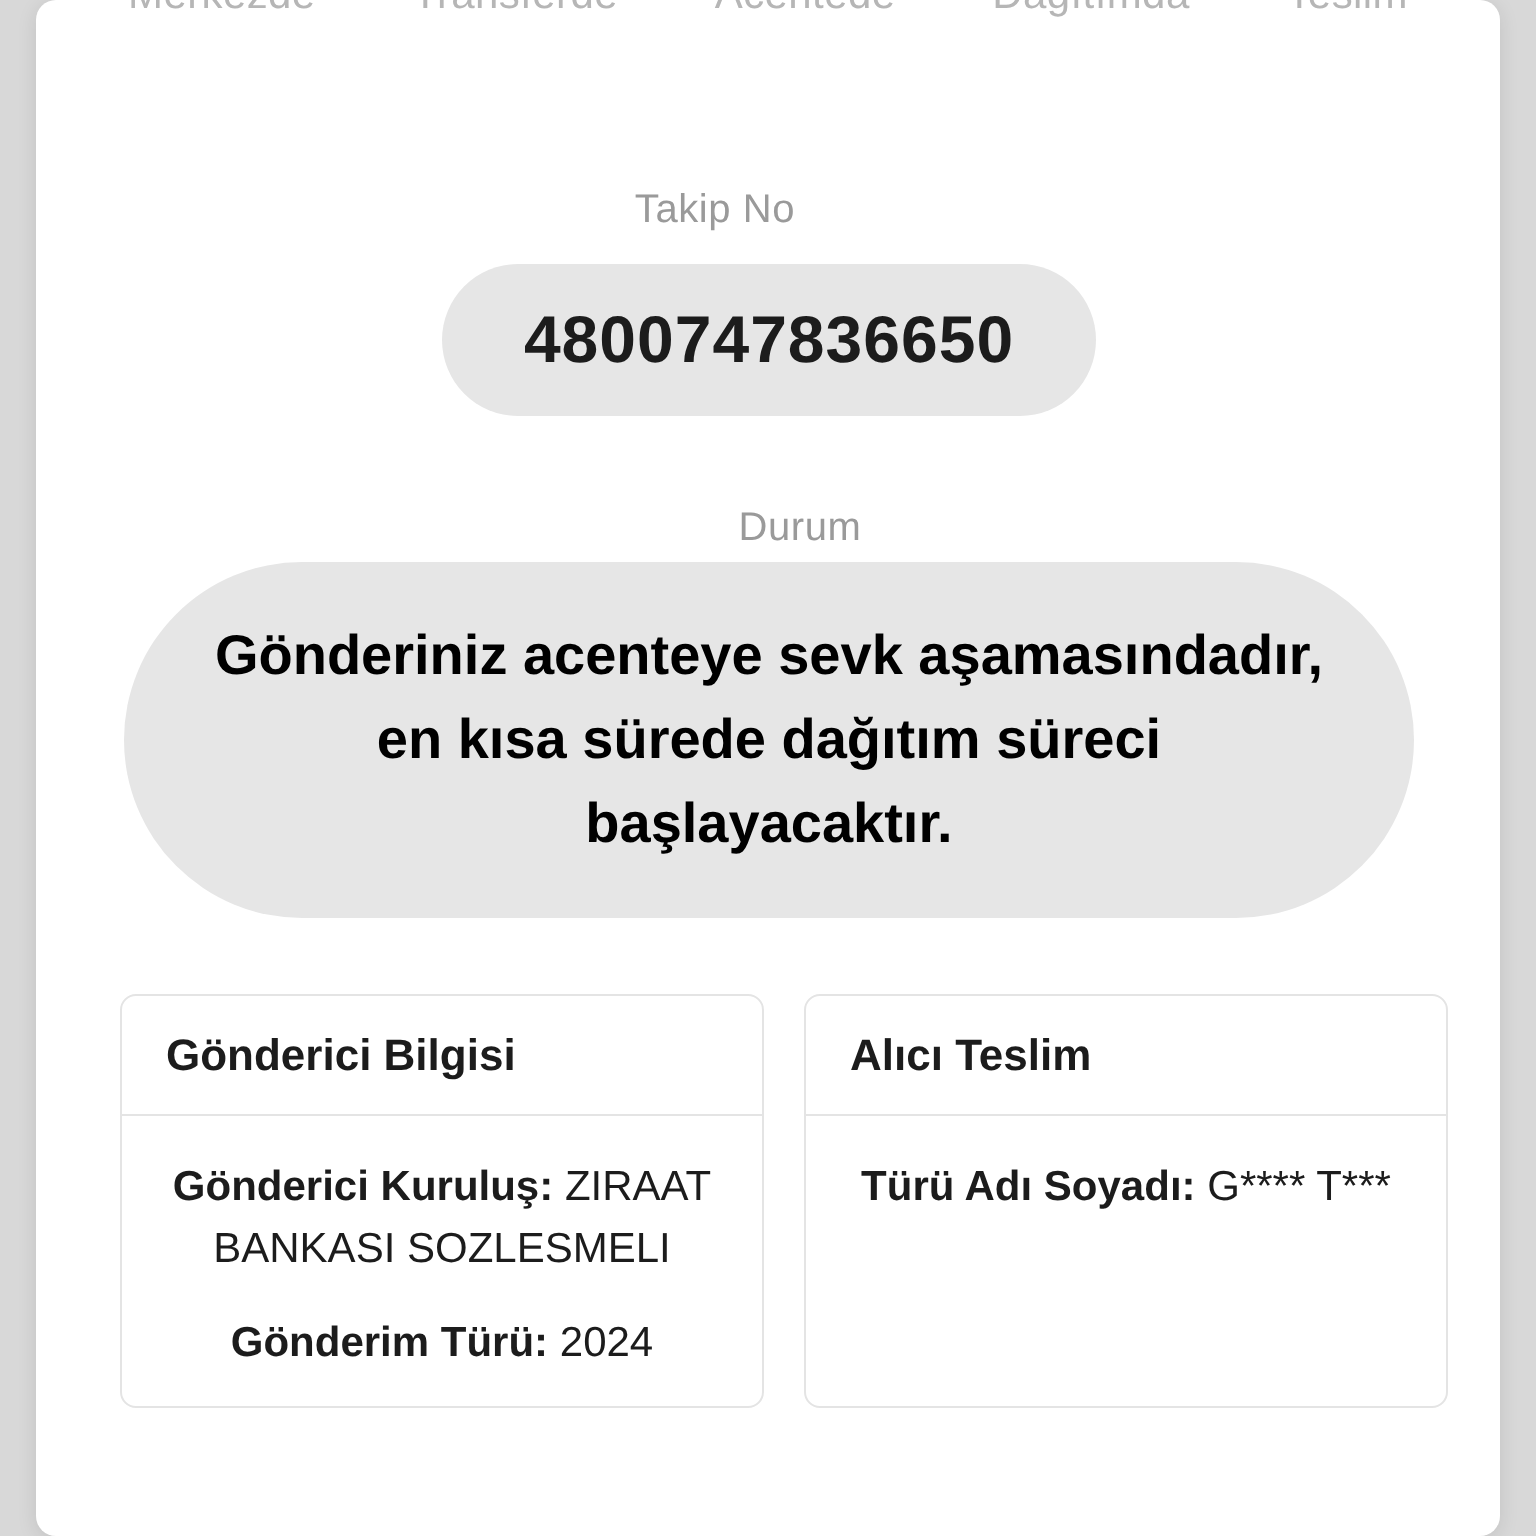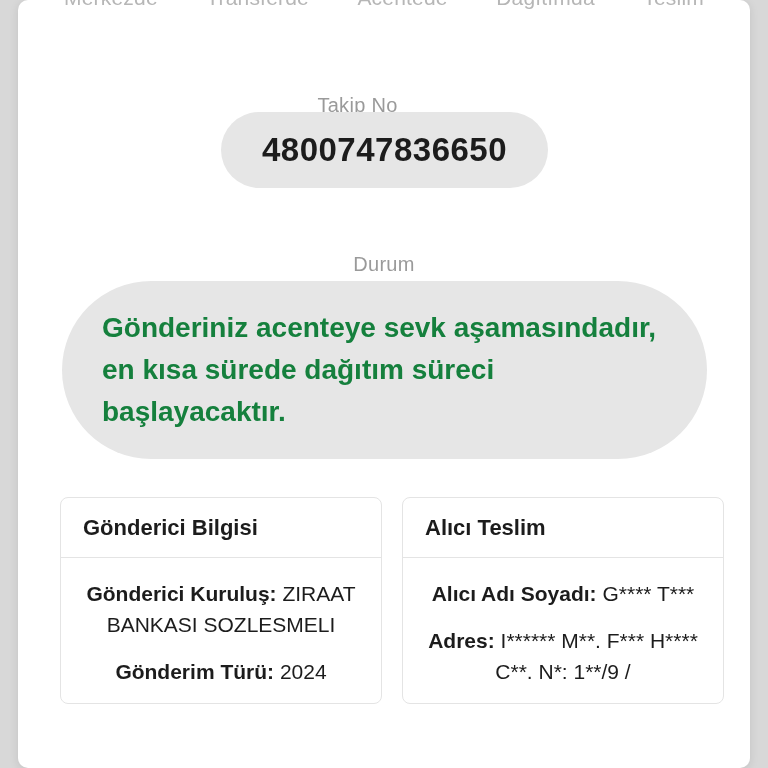--- a/index.html
+++ b/index.html
@@ -55,47 +55,47 @@
   #takip-label { position: absolute; top: 94px; left: 0; width: 679px; }
   .pill {
     position: absolute;
     background: #e6e6e6;
     border-radius: 40px;
     display: flex;
     align-items: center;
     justify-content: center;
   }
   #takip-pill {
-    top: 112px;
+    top: 132px;
     left: 203px;
     width: 327px;
     height: 76px;
   }
   #takip-pill .value {
     font-size: 33px;
     font-weight: 700;
     color: #1c1c1c;
     letter-spacing: 0.5px;
   }
-  #durum-label { position: absolute; top: 253px; left: 0; width: 732px; }
+  #durum-label { position: absolute; top: 253px; left: 0; width: 732px; padding-left: 16px; }
   #durum-pill {
     top: 281px;
     left: 44px;
     width: 645px;
     height: 178px;
     border-radius: 90px;
     flex-direction: column;
     padding: 0 40px;
     box-sizing: border-box;
   }
   #durum-pill .value {
     font-size: 28px;
     font-weight: 700;
-    color: #15803d;
-    text-align: left;
+    color: #000000;
+    text-align: center;
     line-height: 1.5;
   }
   
   .info-wrap {
     position: absolute;
     top: 497px;
     left: 42px;
     width: 700px;
     display: flex;
     gap: 20px;
@@ -162,26 +162,22 @@
             <span class="info-key">Gönderim Türü:</span>
             <span class="info-val">2024</span>
           </div>
         </div>
       </div>
 
       <div class="info-card">
         <div class="info-head">Alıcı Teslim</div>
         <div class="info-body">
           <div class="info-row">
-            <span class="info-key">Alıcı Adı Soyadı:</span>
+            <span class="info-key">Türü Adı Soyadı:</span>
             <span class="info-val">G**** T***</span>
-          </div>
-          <div class="info-row">
-            <span class="info-key">Adres:</span>
-            <span class="info-val">I****** M**. F*** H**** C**. N*: 1**/9 /</span>
           </div>
         </div>
       </div>
 
     </div>
 
   </div>
 </div>
 
 </body></html>

